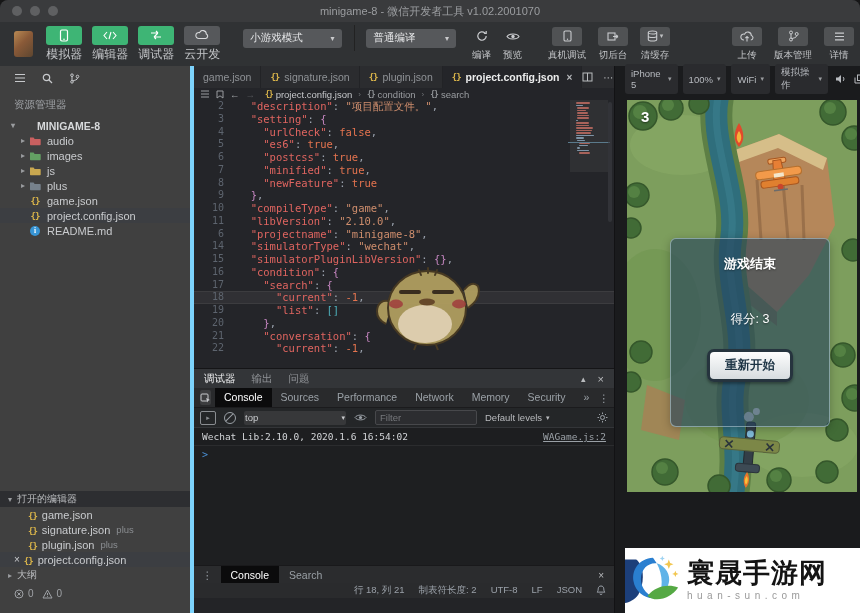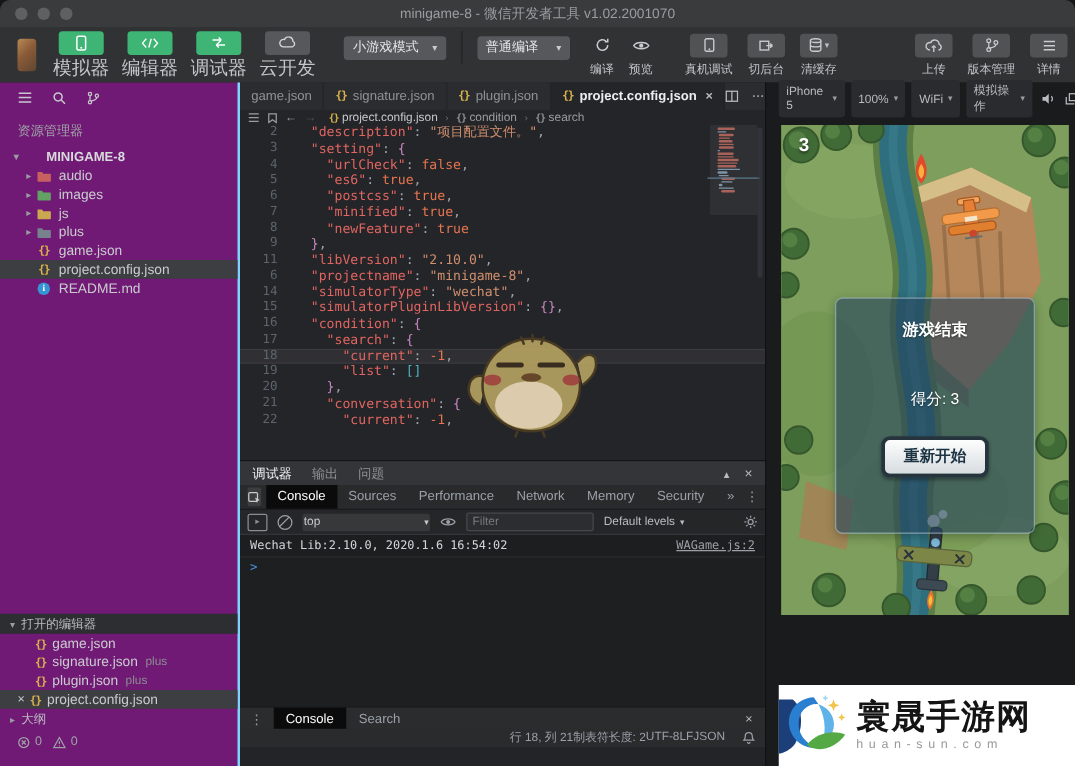--- a/index.html
+++ b/index.html
@@ -10,36 +10,36 @@
   #titlebar{position:absolute;left:0;top:0;width:860px;height:22px;background:#3a3b3d;border-bottom:1px solid #2a2a2c;}
   .tl{position:absolute;top:6px;width:10px;height:10px;border-radius:50%;background:#5f6062;}
   #win-title{position:absolute;left:0;right:0;top:0;height:22px;line-height:22px;text-align:center;font-size:11px;color:#9b9da0;}
   
   #toolbar{position:absolute;left:0;top:22px;width:860px;height:44px;background:#303234;border-bottom:1px solid #1d1d1f;display:flex;align-items:center;}
   #avatar{width:22px;height:26px;border-radius:3px;margin:0 8px 0 14px;background:linear-gradient(135deg,#b98a54 0%,#8a5a38 45%,#5d4630 100%);}
   .tb-btn{display:flex;flex-direction:column;align-items:center;margin:0 5px;cursor:default;}
   .tb-ico{width:36px;height:19px;border-radius:3px;display:flex;align-items:center;justify-content:center;color:#fff;}
   .tb-ico.green{background:#3eb575;}
   .tb-ico.gray{background:#56585b;color:#d6d7d9;}
-  .tb-lbl{font-size:15px;color:#c3c5c8;margin-top:1px;white-space:nowrap;}
+  .tb-lbl{font-size:12px;color:#c3c5c8;margin-top:1px;white-space:nowrap;}
   .dropdown{height:19px;background:#56585b;border-radius:3px;color:#e4e5e7;font-size:10.5px;display:flex;align-items:center;padding:0 7px;margin-top:-12px;}
   .dropdown .caret{margin-left:auto;color:#c9cacc;font-size:8px;padding-left:10px;}
   #mode-dd{width:96px;margin-left:18px;}
   #compile-dd{width:86px;}
   .tb-sep{width:1px;height:26px;background:#222;margin:0 12px 12px 12px;}
   .act{display:flex;flex-direction:column;align-items:center;margin:0 6px;}
   .act .a-ico{height:19px;display:flex;align-items:center;justify-content:center;color:#c9cbce;}
   .act .a-ico.boxed{width:30px;background:#505254;border-radius:3px;}
   .act .a-lbl{font-size:9.5px;color:#c3c5c8;margin-top:3px;white-space:nowrap;}
   .act .mini-caret{font-size:7px;color:#bfc0c2;margin-left:2px;}
   .g2{margin-left:20px;} .g3{margin-left:56px;}
   
   #main{position:absolute;left:0;top:66px;width:860px;height:547px;display:flex;}
   
-  #sidebar{position:relative;width:190px;height:547px;background:#701a75;border-right:2px solid #7dd3fc;flex:none;}
+  #sidebar{position:relative;width:190px;height:547px;background:#404040;border-right:4px solid #7dd3fc;flex:none;}
   #side-icons{display:flex;align-items:center;gap:16px;height:24px;padding-left:14px;color:#c7c9cc;}
   #side-icons .ico{color:#c7c9cc;}
   #explorer-title{font-size:10.5px;color:#9fa2a6;padding:8px 0 6px 14px;}
   .trow{display:flex;align-items:center;height:15px;font-size:11px;color:#c9cbce;white-space:nowrap;}
   .trow.sel{background:#3c3e42;}
   .trow .caret{width:10px;font-size:8px;color:#9a9c9f;text-align:center;flex:none;}
   .trow .ticon{width:14px;margin-right:5px;display:flex;justify-content:center;flex:none;}
   .braces{color:#d9b44a;font-family:"DejaVu Sans Mono",monospace;font-size:9px;font-weight:bold;letter-spacing:-1px;}
   .jsbadge{display:inline-block;width:11px;height:10px;background:#d9b44a;color:#26272a;font-size:6.5px;font-weight:bold;text-align:center;line-height:11px;border-radius:1px;}
   .infodot{display:inline-block;width:10px;height:10px;border-radius:50%;background:#3794d4;color:#fff;font-size:7.5px;font-weight:bold;text-align:center;line-height:10px;font-family:"Liberation Serif",serif;}
@@ -472,20 +472,21 @@
 
       <div id="code">
           <div class="cl"><span class="ln">2</span><span class="ctext"><span class="tk-w">  </span><span class="tk-k">"description"</span><span class="tk-p">: </span><span class="tk-s">"项目配置文件。"</span><span class="tk-p">,</span></span></div>
           <div class="cl"><span class="ln">3</span><span class="ctext"><span class="tk-w">  </span><span class="tk-k">"setting"</span><span class="tk-p">: </span><span class="tk-b">{</span></span></div>
           <div class="cl"><span class="ln">4</span><span class="ctext"><span class="tk-w">    </span><span class="tk-k">"urlCheck"</span><span class="tk-p">: </span><span class="tk-v">false</span><span class="tk-p">,</span></span></div>
           <div class="cl"><span class="ln">5</span><span class="ctext"><span class="tk-w">    </span><span class="tk-k">"es6"</span><span class="tk-p">: </span><span class="tk-v">true</span><span class="tk-p">,</span></span></div>
           <div class="cl"><span class="ln">6</span><span class="ctext"><span class="tk-w">    </span><span class="tk-k">"postcss"</span><span class="tk-p">: </span><span class="tk-v">true</span><span class="tk-p">,</span></span></div>
           <div class="cl"><span class="ln">7</span><span class="ctext"><span class="tk-w">    </span><span class="tk-k">"minified"</span><span class="tk-p">: </span><span class="tk-v">true</span><span class="tk-p">,</span></span></div>
           <div class="cl"><span class="ln">8</span><span class="ctext"><span class="tk-w">    </span><span class="tk-k">"newFeature"</span><span class="tk-p">: </span><span class="tk-v">true</span></span></div>
           <div class="cl"><span class="ln">9</span><span class="ctext"><span class="tk-w">  </span><span class="tk-b">}</span><span class="tk-p">,</span></span></div>
+          <div class="cl"><span class="ln">10</span><span class="ctext"><span class="tk-w">  </span><span class="tk-k">"compileType"</span><span class="tk-p">: </span><span class="tk-s">"game"</span><span class="tk-p">,</span></span></div>
           <div class="cl"><span class="ln">11</span><span class="ctext"><span class="tk-w">  </span><span class="tk-k">"libVersion"</span><span class="tk-p">: </span><span class="tk-s">"2.10.0"</span><span class="tk-p">,</span></span></div>
           <div class="cl"><span class="ln">6</span><span class="ctext"><span class="tk-w">  </span><span class="tk-k">"projectname"</span><span class="tk-p">: </span><span class="tk-s">"minigame-8"</span><span class="tk-p">,</span></span></div>
           <div class="cl"><span class="ln">14</span><span class="ctext"><span class="tk-w">  </span><span class="tk-k">"simulatorType"</span><span class="tk-p">: </span><span class="tk-s">"wechat"</span><span class="tk-p">,</span></span></div>
           <div class="cl"><span class="ln">15</span><span class="ctext"><span class="tk-w">  </span><span class="tk-k">"simulatorPluginLibVersion"</span><span class="tk-p">: </span><span class="tk-b">{}</span><span class="tk-p">,</span></span></div>
           <div class="cl"><span class="ln">16</span><span class="ctext"><span class="tk-w">  </span><span class="tk-k">"condition"</span><span class="tk-p">: </span><span class="tk-b">{</span></span></div>
           <div class="cl"><span class="ln">17</span><span class="ctext"><span class="tk-w">    </span><span class="tk-k">"search"</span><span class="tk-p">: </span><span class="tk-b">{</span></span></div>
           <div class="cl active"><span class="ln">18</span><span class="ctext"><span class="tk-w">      </span><span class="tk-k">"current"</span><span class="tk-p">: </span><span class="tk-n">-1</span><span class="tk-p">,</span></span></div>
           <div class="cl"><span class="ln">19</span><span class="ctext"><span class="tk-w">      </span><span class="tk-k">"list"</span><span class="tk-p">: </span><span class="tk-a">[]</span></span></div>
           <div class="cl"><span class="ln">20</span><span class="ctext"><span class="tk-w">    </span><span class="tk-b">}</span><span class="tk-p">,</span></span></div>
           <div class="cl"><span class="ln">21</span><span class="ctext"><span class="tk-w">    </span><span class="tk-k">"conversation"</span><span class="tk-p">: </span><span class="tk-b">{</span></span></div>
@@ -610,21 +611,21 @@
       <div id="bottom-tabs">
         <span id="bt-menu">⋮</span>
         <span id="bt-holder" style="display:flex;">
             <span class="b-tab active">Console</span>
             <span class="b-tab">Search</span>
           </span>
         <span id="bt-close">×</span>
       </div>
 
       <div id="statusbar">
-        <span id="sb-items" style="display:flex;">
+        <span id="sb-items" style="display:flex;gap:14px;">
             <span class="sb-item">行 18, 列 21</span>
             <span class="sb-item">制表符长度: 2</span>
             <span class="sb-item">UTF-8</span>
             <span class="sb-item">LF</span>
             <span class="sb-item">JSON</span>
           </span>
         <span class="ico">
             <svg width="10" height="11" viewBox="0 0 10 11">
               <path d="M5 1c1.8 0 2.8 1.2 2.8 2.9 0 2.3.8 2.7 1.2 3.2H1c.4-.5 1.2-.9 1.2-3.2C2.2 2.2 3.2 1 5 1z" fill="none" stroke="currentColor"></path>
               <path d="M4 8.6a1 1 0 0 0 2 0" fill="none" stroke="currentColor"></path>

